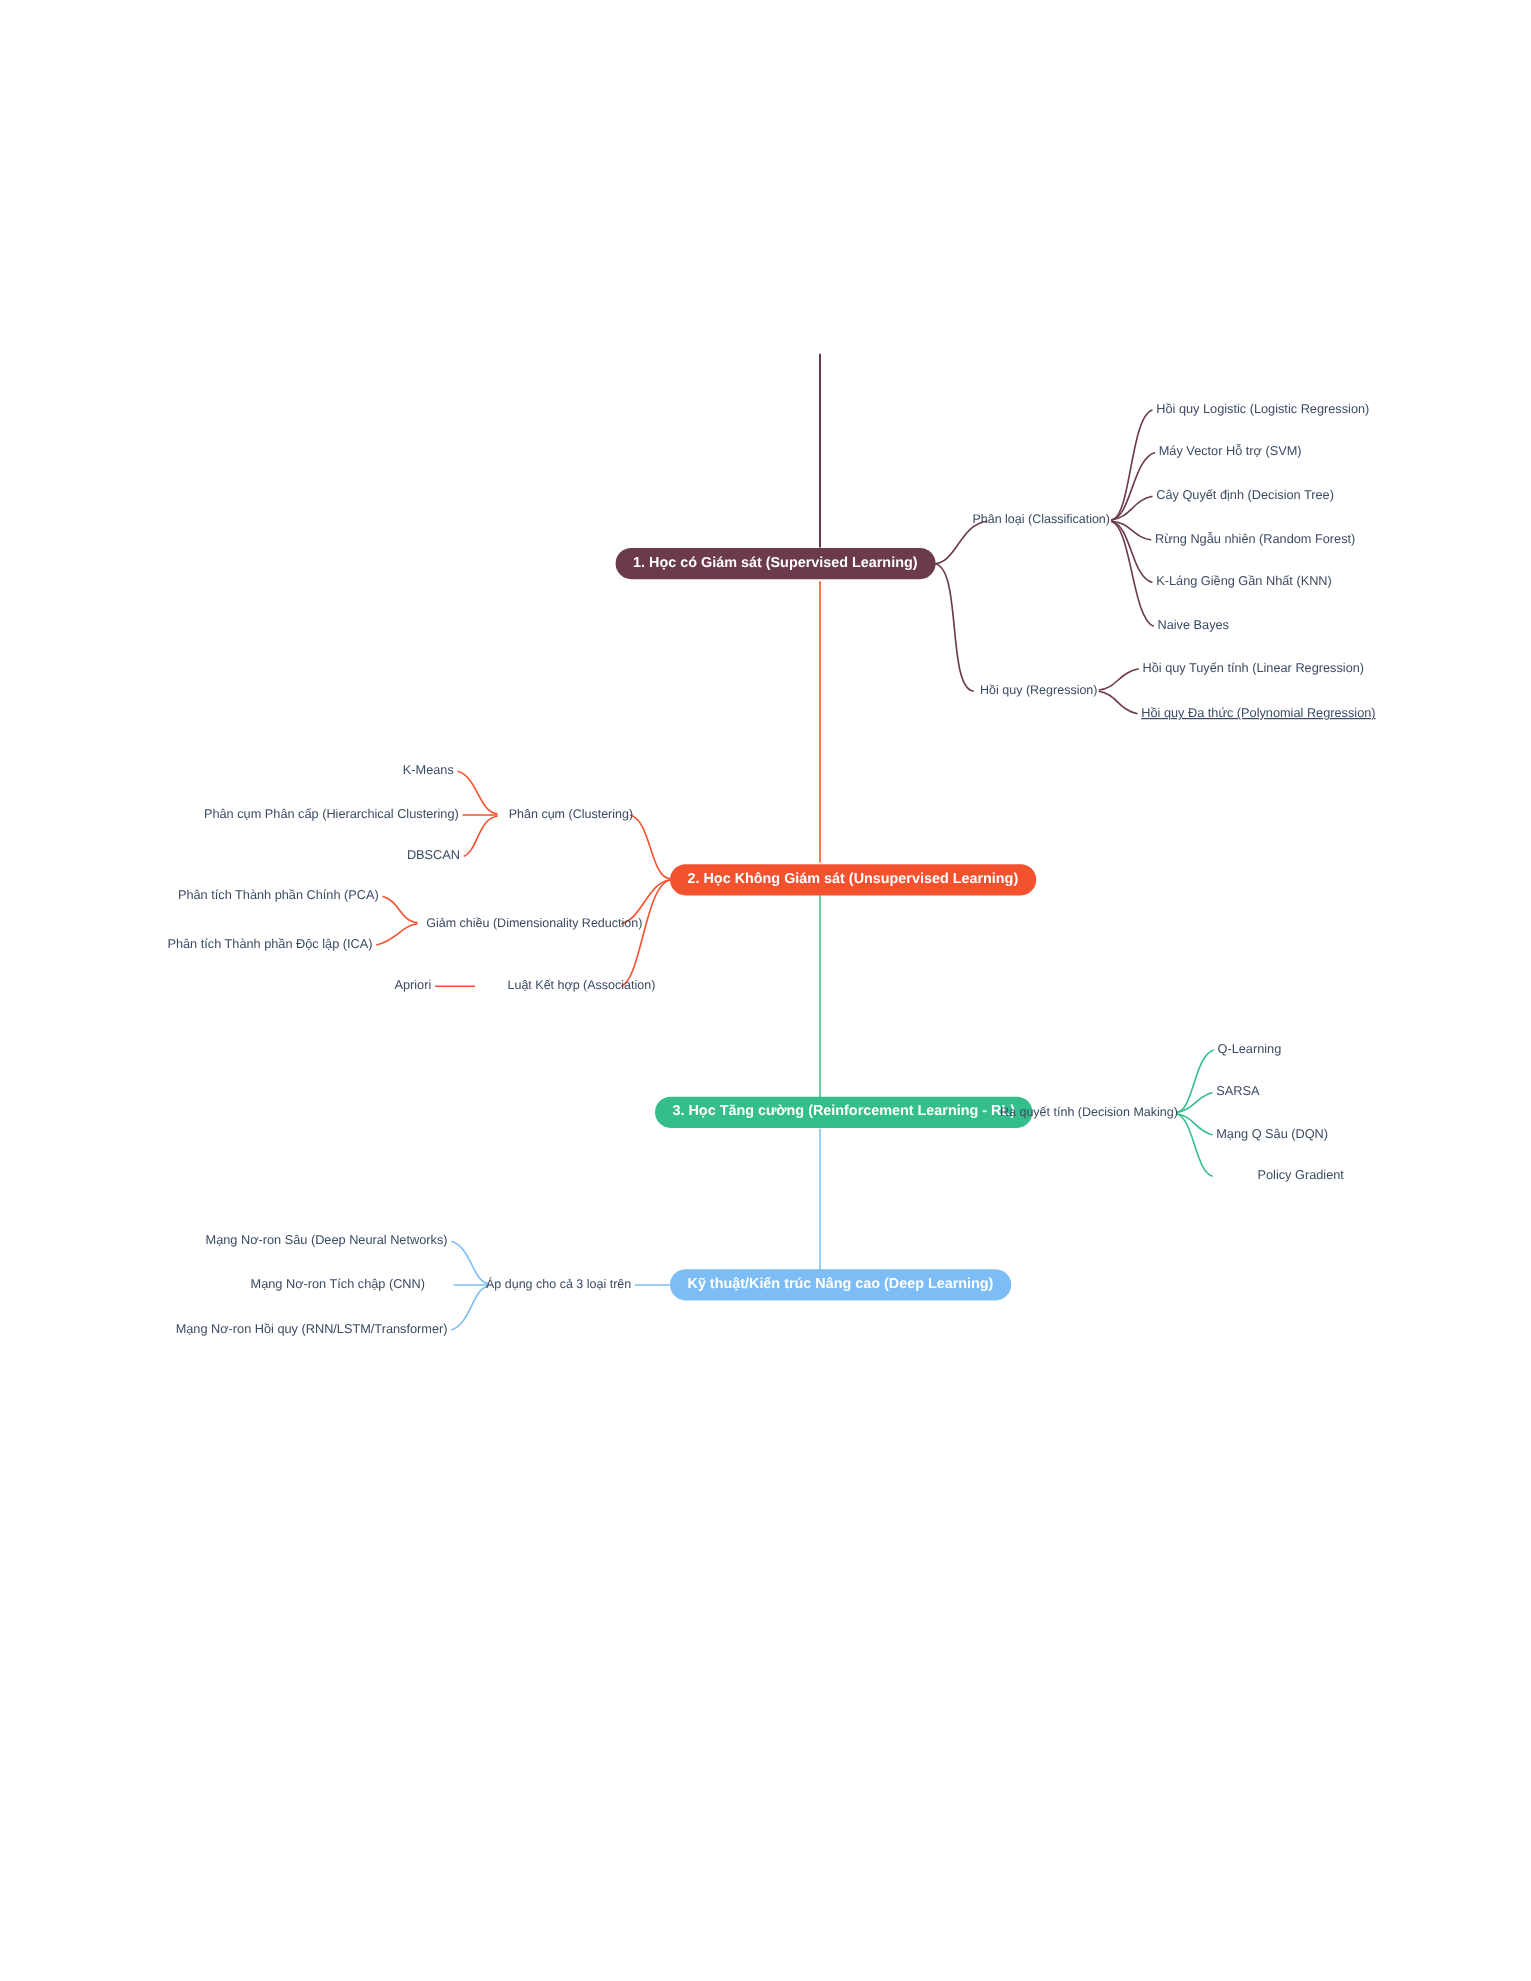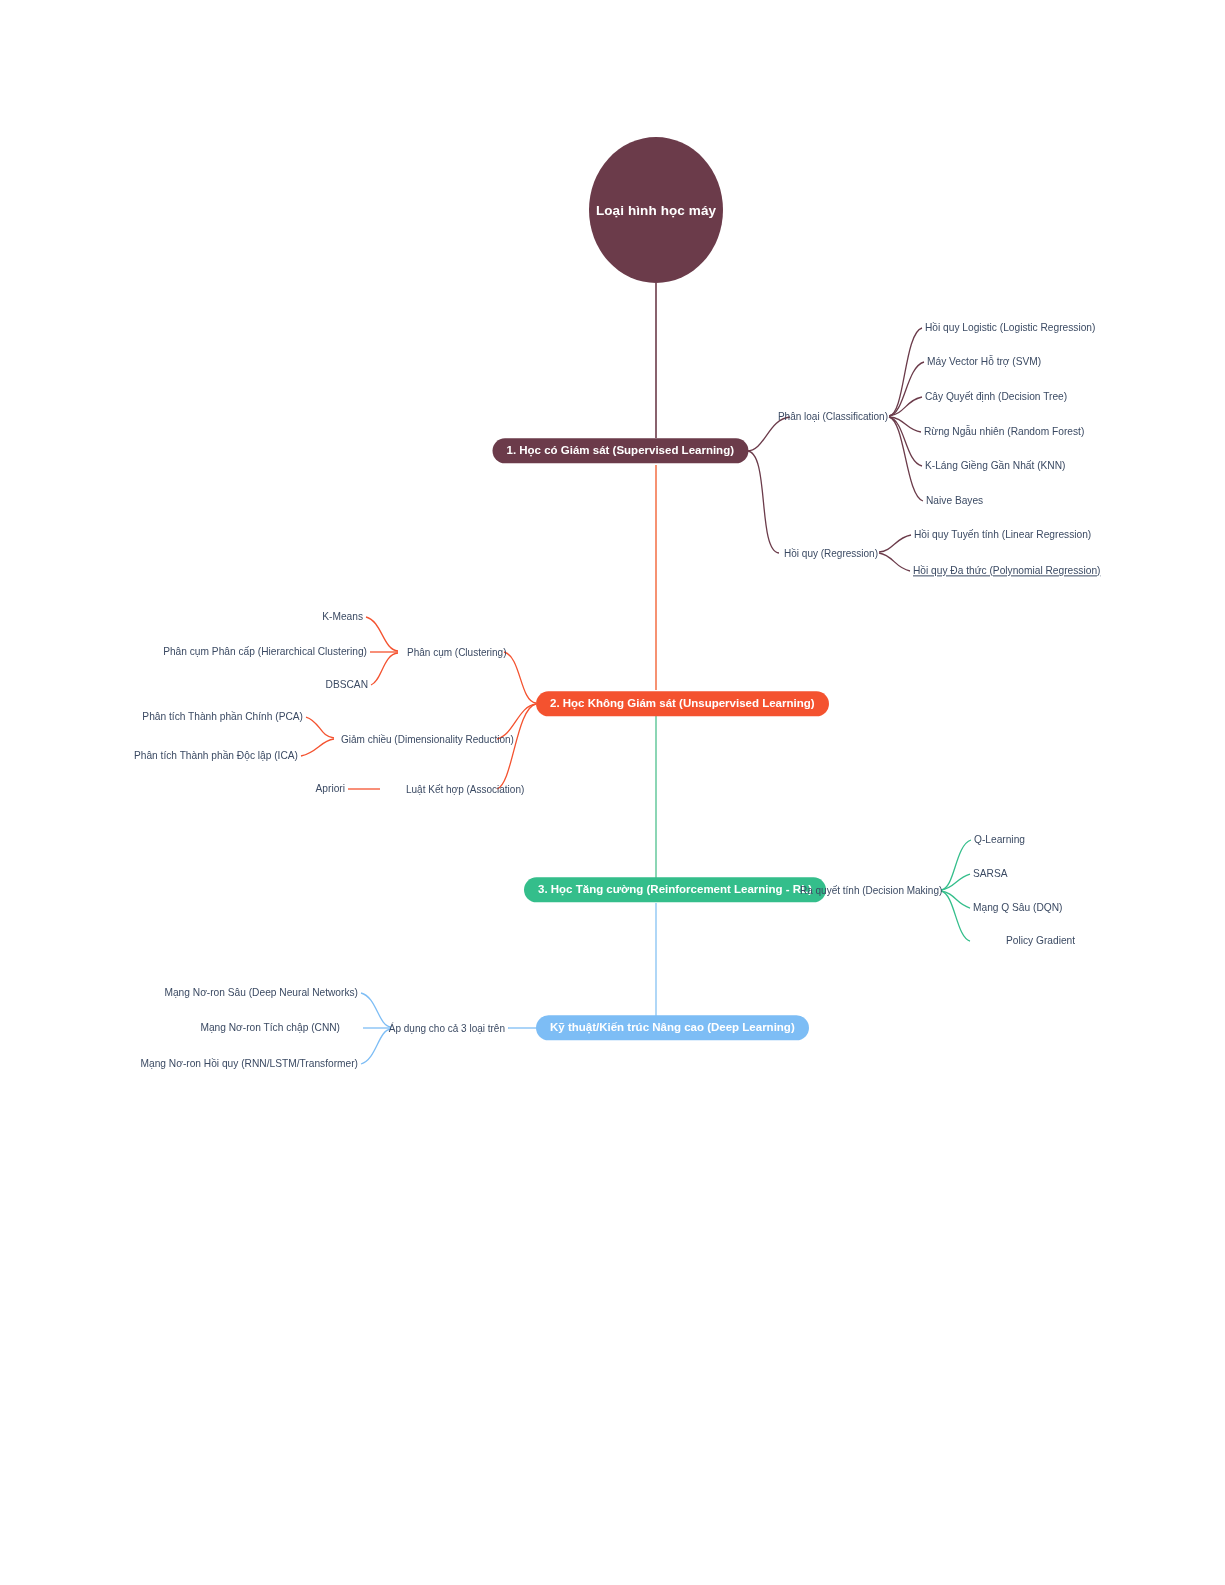--- a/index.html
+++ b/index.html
@@ -120,23 +120,20 @@
     <path d="M941,890 C955,888 956,878 970,874" fill="none" stroke="#34BE8B" stroke-width="1.3"></path>
     <path d="M941,891 C955,893 956,904 970,908" fill="none" stroke="#34BE8B" stroke-width="1.3"></path>
     <path d="M941,891 C955,894 956,937 970,941" fill="none" stroke="#34BE8B" stroke-width="1.3"></path>
 
     <line x1="537" y1="1028" x2="508" y2="1028" stroke="#7DBDF5" stroke-width="1.3"></line>
     <path d="M391,1027 C378,1026 377,997 361,993" fill="none" stroke="#7DBDF5" stroke-width="1.3"></path>
     <line x1="391" y1="1028" x2="363" y2="1028" stroke="#7DBDF5" stroke-width="1.3"></line>
     <path d="M391,1029 C378,1030 377,1059 361,1064" fill="none" stroke="#7DBDF5" stroke-width="1.3"></path>
   </svg>
 
-  <div class="node root-node" style="left:589px; top:137px;">
-    <span>Loại hình học máy</span>
-  </div>
 
   <div class="node anchor-right" style="left:748px; top:451px;">
     <span class="pill pill-maroon">1. Học có Giám sát (Supervised Learning)</span>
   </div>
 
   <div class="node label sub anchor-right" style="left:888px; top:416px;">
     <span>Phân loại (Classification)</span>
   </div>
   <div class="node label sub anchor-right" style="left:878px; top:553px;">
     <span>Hồi quy (Regression)</span>

